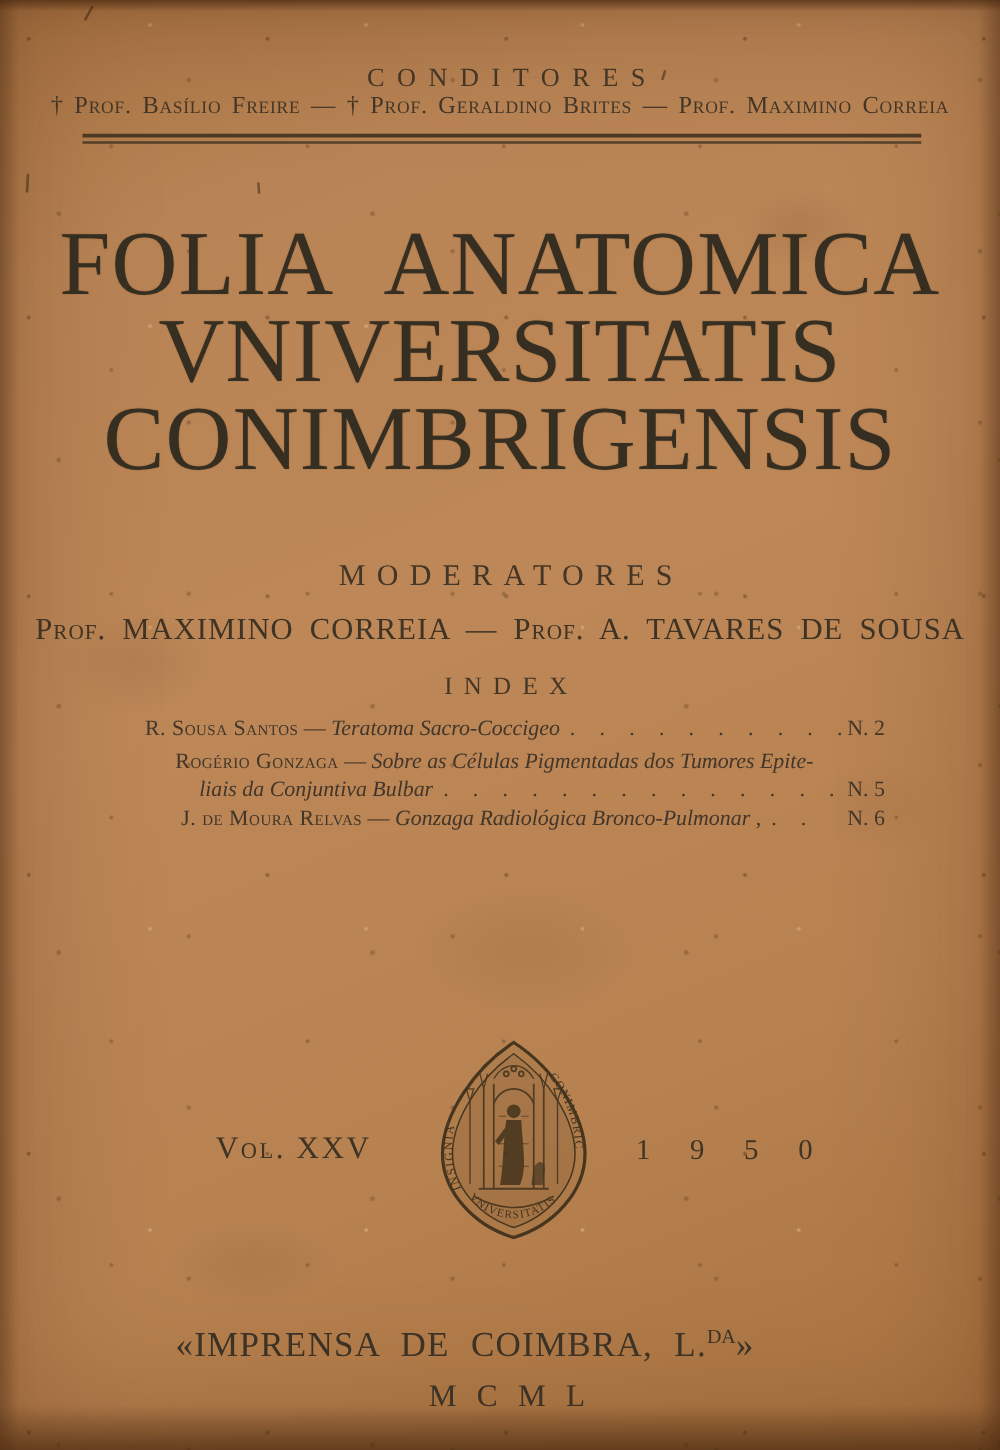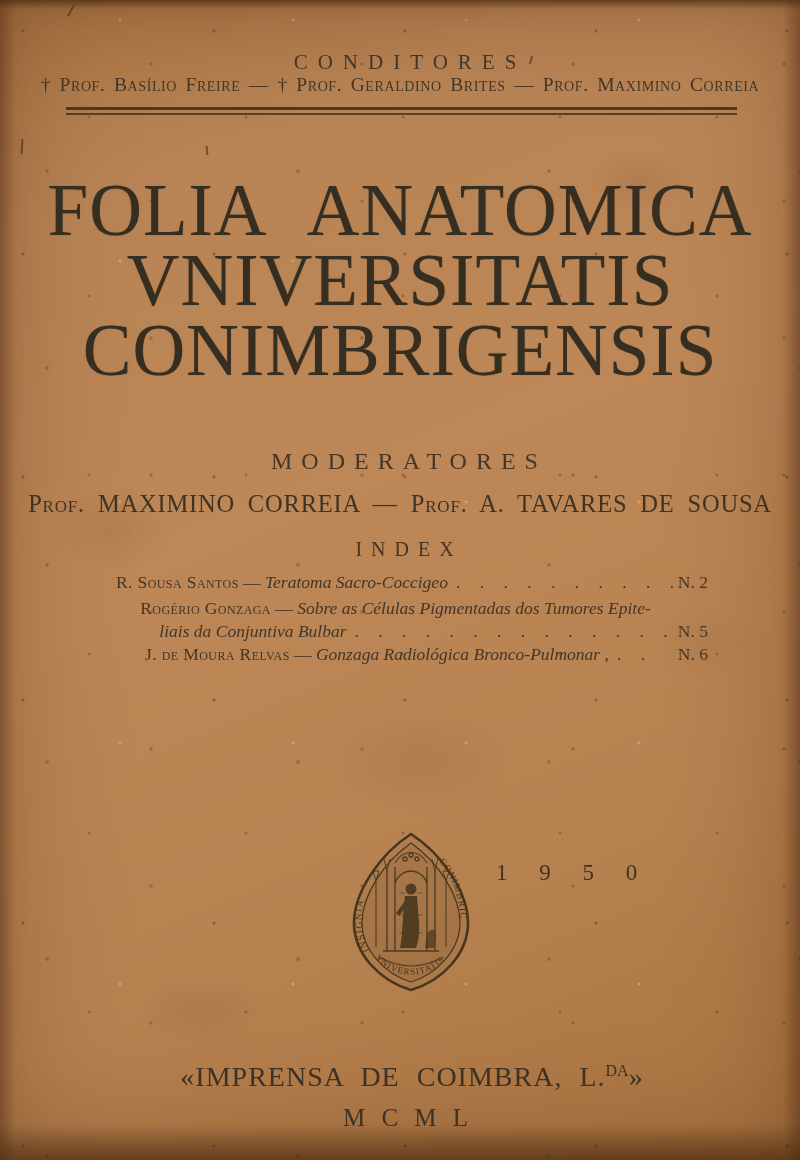--- a/index.html
+++ b/index.html
@@ -66,25 +66,25 @@
   .entry-line{position:relative;white-space:nowrap;}
   .entry-line.sp{margin-top:3px;}
   .entry-author{font-variant:small-caps;letter-spacing:.4px;}
   .entry-title{font-style:italic;}
   .leader{word-spacing:13px;letter-spacing:1px;padding-left:8px;}
   .entry-number{position:absolute;right:0;top:0;font-variant:small-caps;}
   .indent{padding-left:37px;}
   
   .volume-label{position:absolute;left:150px;top:905px;width:170px;text-align:center;z-index:3;
     font-size:25px;font-variant:small-caps;letter-spacing:2px;color:#3f3425;}
-  .year-label{position:absolute;left:483px;top:860px;width:180px;text-align:center;z-index:3;
+  .year-label{position:absolute;left:483px;top:907px;width:180px;text-align:right;z-index:3;
     font-size:23px;letter-spacing:13px;color:#3f3425;}
   .seal{position:absolute;left:343px;top:831px;width:136px;height:162px;z-index:3;opacity:.95;}
   
-  .imprint-line{top:1061px;width:744px;font-size:28px;letter-spacing:1px;word-spacing:9px;color:#3c3226;padding-left:40px;}
+  .imprint-line{top:1061px;width:744px;font-size:28px;letter-spacing:1px;word-spacing:9px;color:#3c3226;}
   .imprint-line sup{font-size:16px;letter-spacing:0;}
   .roman-year{top:1104px;left:16px;width:784px;font-size:25px;letter-spacing:5px;color:#3c3226;}
   
   .scratch{position:absolute;background:rgba(54,40,22,.55);z-index:2;}
   .s1{left:21px;top:139px;width:2px;height:15px;transform:rotate(3deg);}
   .s2{left:70px;top:4px;width:1.5px;height:13px;transform:rotate(28deg);}
   .s3{left:206px;top:146px;width:1.5px;height:9px;transform:rotate(-4deg);}
   .s4{left:530px;top:56px;width:1.5px;height:8px;transform:rotate(18deg);}
 </style>
 </head>
@@ -123,20 +123,21 @@
     <div class="entry-line indent">
       <span class="entry-title">liais da Conjuntiva Bulbar</span><span class="leader">. . . . . . . . . . . . . .</span>
       <span class="entry-number">N. 5</span>
     </div>
     <div class="entry-line">
       <span class="entry-author">J. de Moura Relvas</span><span> — </span><span class="entry-title">Gonzaga Radiológica Bronco-Pulmonar ,</span><span class="leader">. .</span>
       <span class="entry-number">N. 6</span>
     </div>
   </div>
 
+  <div class="volume-label">Vol. XXV</div>
 
   <svg class="seal" viewBox="0 0 136 162" xmlns="http://www.w3.org/2000/svg">
     <defs>
       <path id="sL" d="M26,120 C14,94 16,60 38,32" fill="none"></path>
       <path id="sR" d="M96,30 C119,59 122,94 111,121" fill="none"></path>
       <path id="sB" d="M32,127 C52,149 84,149 104,127" fill="none"></path>
     </defs>
     <path d="M68,3 C99,23 125,61 125,92 C125,123 99,150 68,159 C37,150 11,123 11,92 C11,61 37,23 68,3 Z" fill="rgba(65,50,29,0.07)" stroke="#41321d" stroke-width="2.6"></path>
     <path d="M68,12 C95,31 117,64 117,92 C117,119 94,143 68,151 C42,143 19,119 19,92 C19,64 41,31 68,12 Z" fill="rgba(65,50,29,0.08)" stroke="#41321d" stroke-width="1.2"></path>
     <g stroke="#41321d" fill="none" stroke-width="1.4" opacity=".9">

